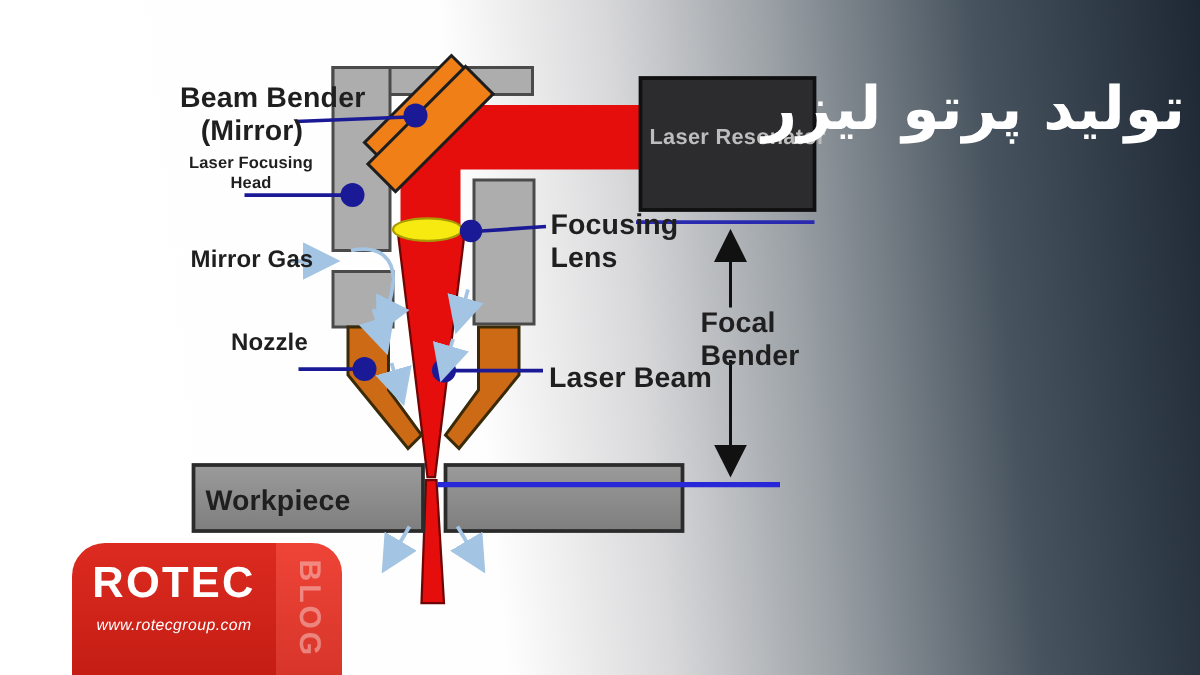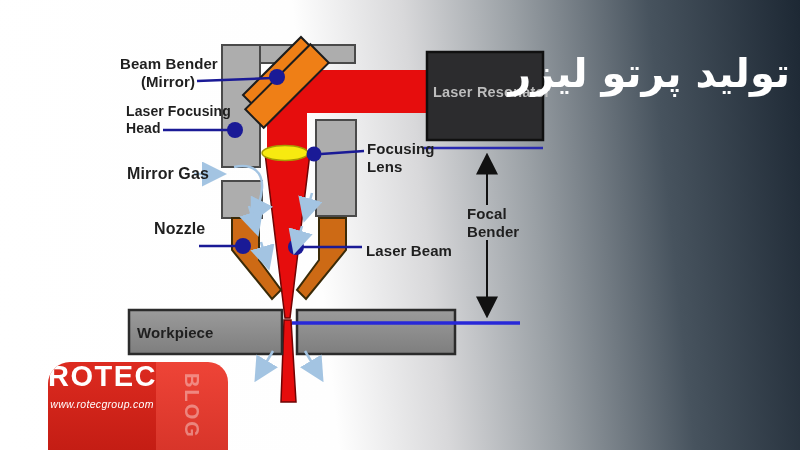--- a/index.html
+++ b/index.html
@@ -4,39 +4,39 @@
 <style>
   html,body{margin:0;padding:0;background:#000;}
   .stage{
     position:relative;width:800px;height:450px;overflow:hidden;
     background:linear-gradient(84deg,#ffffff 0%,#fefefe 40%,#d8d8da 53%,#9aa0a5 66%,#47535e 82%,#1d2834 100%);
     font-family:"Liberation Sans",sans-serif;
   }
   .stage svg{position:absolute;left:0;top:0;}
   .lbl{
     position:absolute;color:#1f1f1f;font-weight:600;line-height:1.18;
-    font-size:15px;letter-spacing:.1px;white-space:nowrap;
+    font-size:19px;letter-spacing:.1px;white-space:nowrap;
   }
   .lbl.center{text-align:center;}
   .resonator-text{
     position:absolute;left:433px;top:84px;color:#bdbdbd;font-size:14.5px;
     font-weight:600;letter-spacing:.2px;white-space:nowrap;
   }
   .persian-title{
     position:absolute;right:10px;top:50px;direction:rtl;color:#ffffff;
     font-family:"DejaVu Sans",sans-serif;font-size:40px;font-weight:bold;
     letter-spacing:0;white-space:nowrap;
   }
   .rotec-logo{
     position:absolute;left:48px;top:362px;width:180px;height:88px;
     display:flex;border-radius:22px 20px 0 0;overflow:hidden;
   }
   .rotec-main{
-    width:108px;background:linear-gradient(#dd2b20,#c41d14);
-    color:#fff;text-align:center;box-sizing:border-box;
+    width:136px;background:linear-gradient(#dd2b20,#c41d14);
+    color:#fff;text-align:center;padding-top:13px;box-sizing:border-box;
   }
   .rotec-brand{font-size:29px;font-weight:bold;letter-spacing:1.5px;line-height:1;}
   .rotec-web{font-size:10.5px;letter-spacing:.3px;margin-top:7px;line-height:1.15;font-style:italic;}
   .rotec-phone{font-size:14px;letter-spacing:1.3px;line-height:1.2;}
   .rotec-tab{
     flex:1;background:linear-gradient(#ee4437,#d8352a);
     display:flex;align-items:center;justify-content:center;
   }
   .rotec-blog{
     writing-mode:vertical-rl;font-size:20px;font-weight:bold;letter-spacing:2px;
@@ -117,21 +117,21 @@
       <path d="M273,351 L257,378" marker-end="url(#ab)"></path>
       <path d="M305,351 L321,378" marker-end="url(#ab)"></path>
     </g>
   </svg>
 
   <div class="lbl center" style="left:120px;top:55px;width:96px;">
     <div>Beam Bender</div>
     <div>(Mirror)</div>
   </div>
 
-  <div class="lbl" style="left:126px;top:103px;font-size:14px;">
+  <div class="lbl" style="left:126px;top:103px;font-size:11px;text-align:center;">
     <div>Laser Focusing</div>
     <div>Head</div>
   </div>
 
   <div class="lbl" style="left:127px;top:165px;font-size:16px;">Mirror Gas</div>
 
   <div class="lbl" style="left:154px;top:220px;font-size:16px;">Nozzle</div>
 
   <div class="lbl" style="left:367px;top:140px;">
     <div>Focusing</div>

